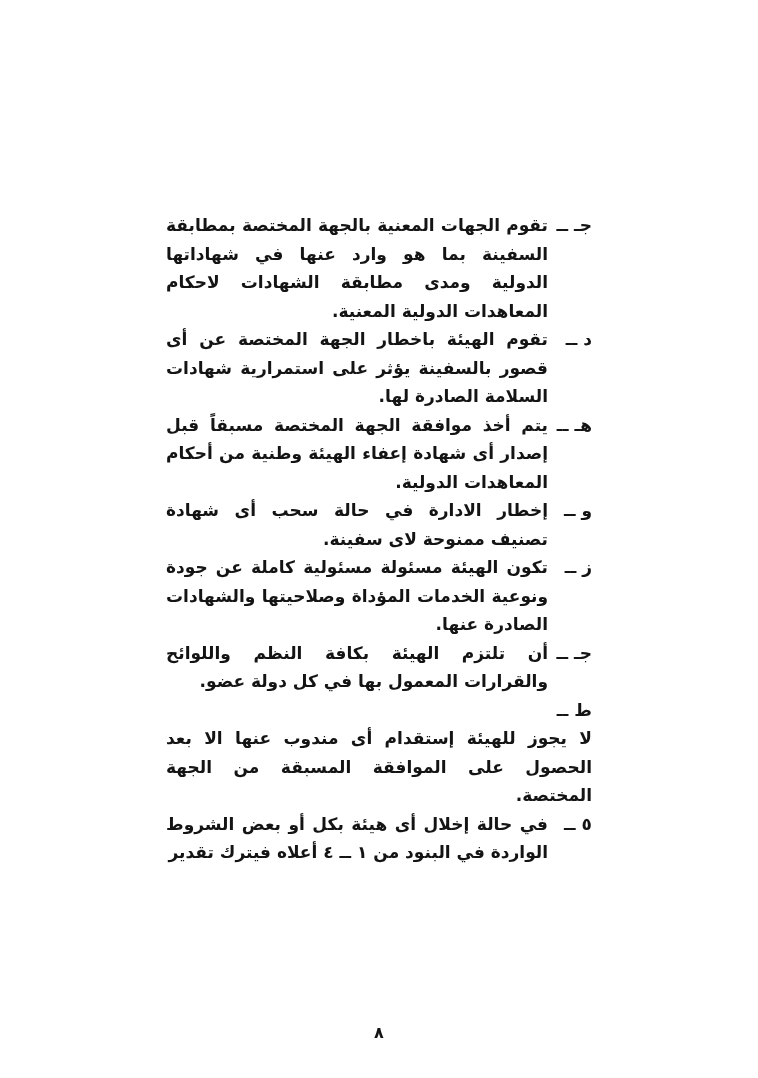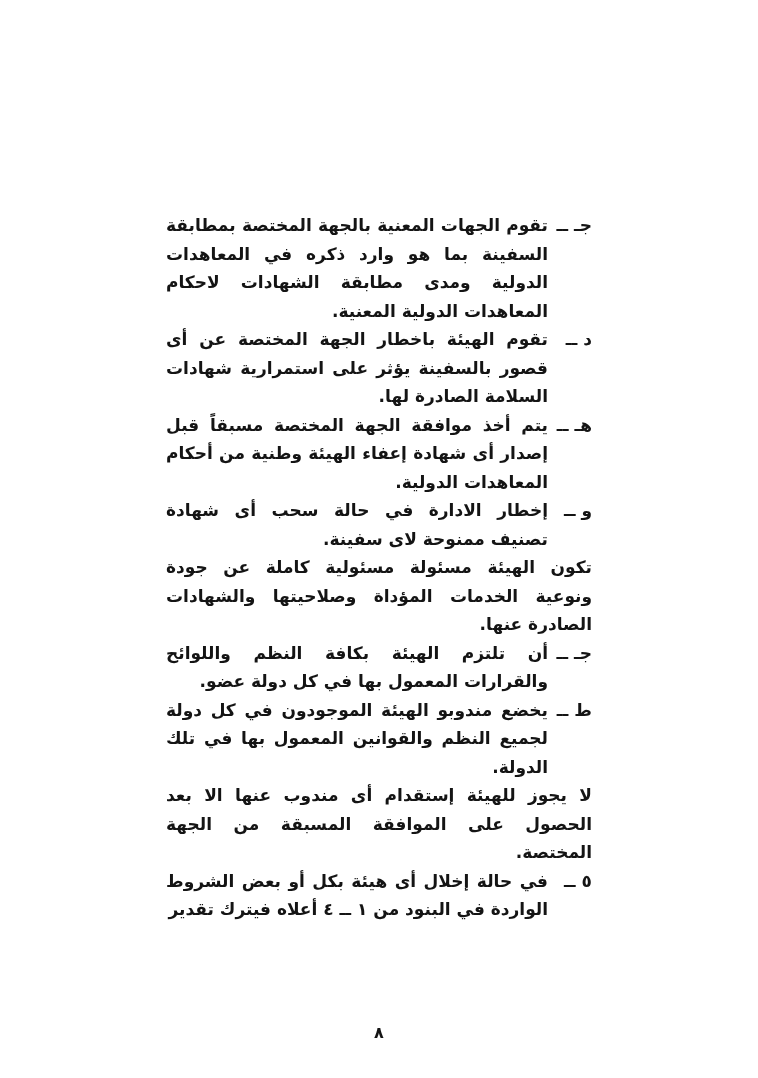--- a/index.html
+++ b/index.html
@@ -54,50 +54,50 @@
 </style>
 </head>
 <body>
 
 <div class="page">
 
   <div class="text-block">
 
     <div class="item">
       <span class="item-label">جـ ــ</span>
-      <span class="item-text">تقوم الجهات المعنية بالجهة المختصة بمطابقة السفينة بما هو وارد ذكره في المعاهدات الدولية ومدى مطابقة الشهادات لاحكام المعاهدات الدولية المعنية.</span>
+      <span class="item-text">تقوم الجهات المعنية بالجهة المختصة بمطابقة السفينة بما هو وارد عنها في شهاداتها الدولية ومدى مطابقة الشهادات لاحكام المعاهدات الدولية المعنية.</span>
     </div>
 
     <div class="item">
       <span class="item-label">د ــ</span>
       <span class="item-text">تقوم الهيئة باخطار الجهة المختصة عن أى قصور بالسفينة يؤثر على استمرارية شهادات السلامة الصادرة لها.</span>
     </div>
 
     <div class="item">
       <span class="item-label">هـ ــ</span>
       <span class="item-text">يتم أخذ موافقة الجهة المختصة مسبقاً قبل إصدار أى شهادة إعفاء الهيئة وطنية من أحكام المعاهدات الدولية.</span>
     </div>
 
     <div class="item">
       <span class="item-label">و ــ</span>
       <span class="item-text">إخطار الادارة في حالة سحب أى شهادة تصنيف ممنوحة لاى سفينة.</span>
     </div>
 
     <div class="item">
+      <span class="item-label">ز ــ</span>
       <span class="item-text">تكون الهيئة مسئولة مسئولية كاملة عن جودة ونوعية الخدمات المؤداة وصلاحيتها والشهادات الصادرة عنها.</span>
     </div>
 
     <div class="item">
       <span class="item-label">جـ ــ</span>
       <span class="item-text">أن تلتزم الهيئة بكافة النظم واللوائح والقرارات المعمول بها في كل دولة عضو.</span>
     </div>
 
     <div class="item">
       <span class="item-label">ط ــ</span>
-      <span class="item-text">يخضع مندوبو الهيئة الموجودون في كل دولة لجميع النظم والقوانين المعمول بها في تلك الدولة.</span>
     </div>
 
     <div class="item">
       <span class="item-text">لا يجوز للهيئة إستقدام أى مندوب عنها الا بعد الحصول على الموافقة المسبقة من الجهة المختصة.</span>
     </div>
 
     <div class="item">
       <span class="item-label">٥ ــ</span>
       <span class="item-text">في حالة إخلال أى هيئة بكل أو بعض الشروط الواردة في البنود من ١ ــ ٤ أعلاه فيترك تقدير</span>
     </div>

